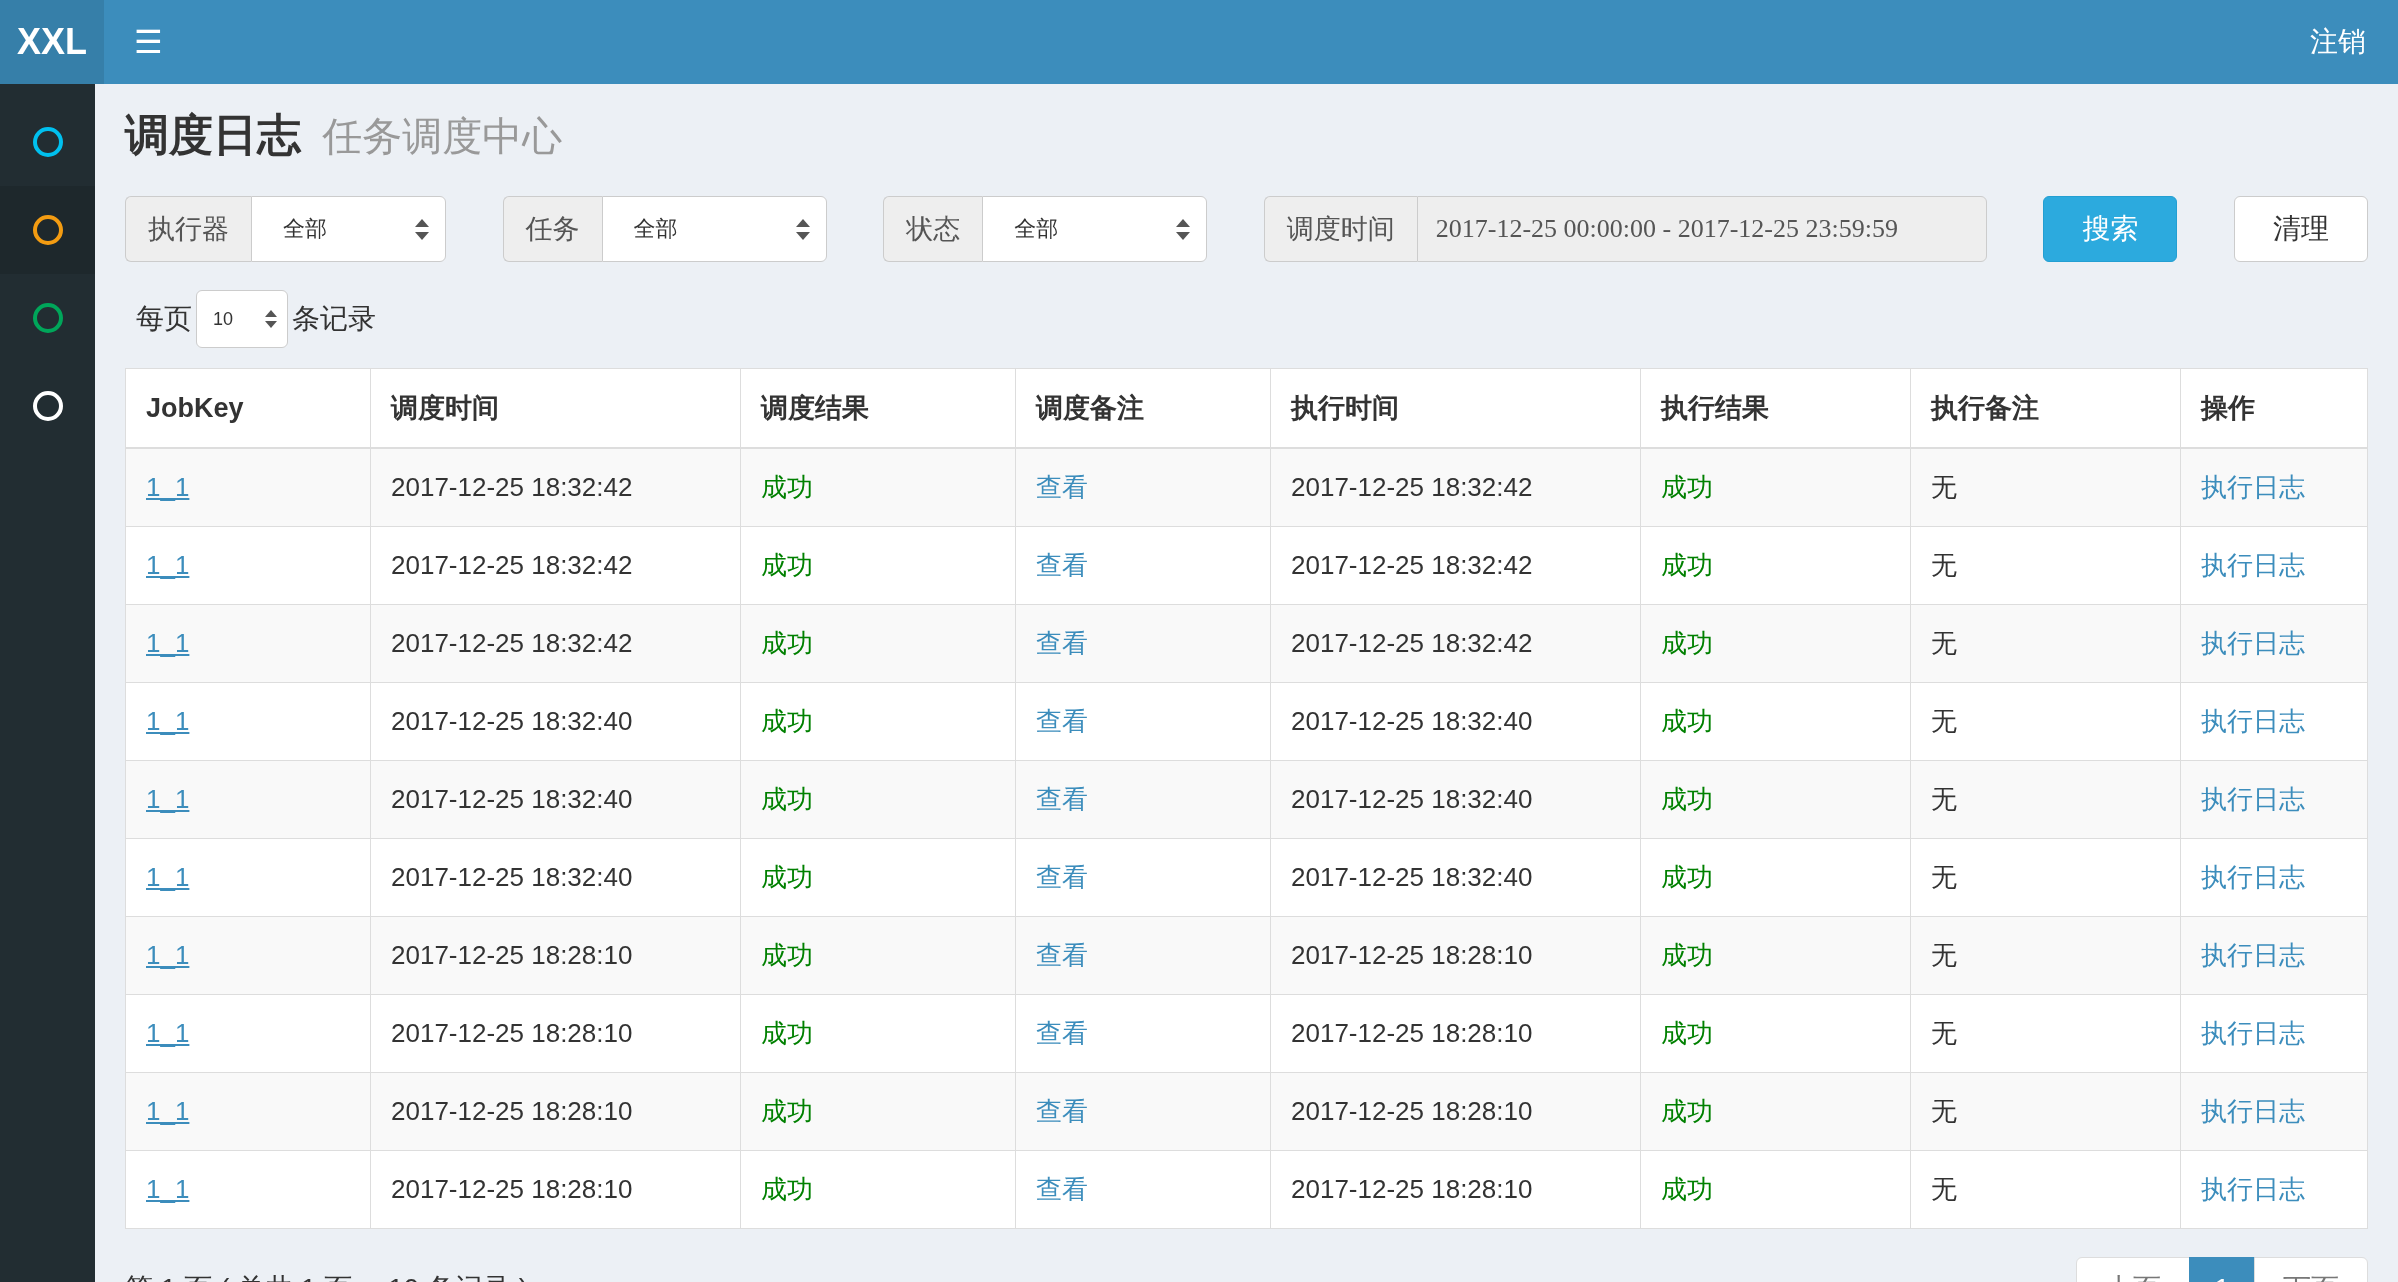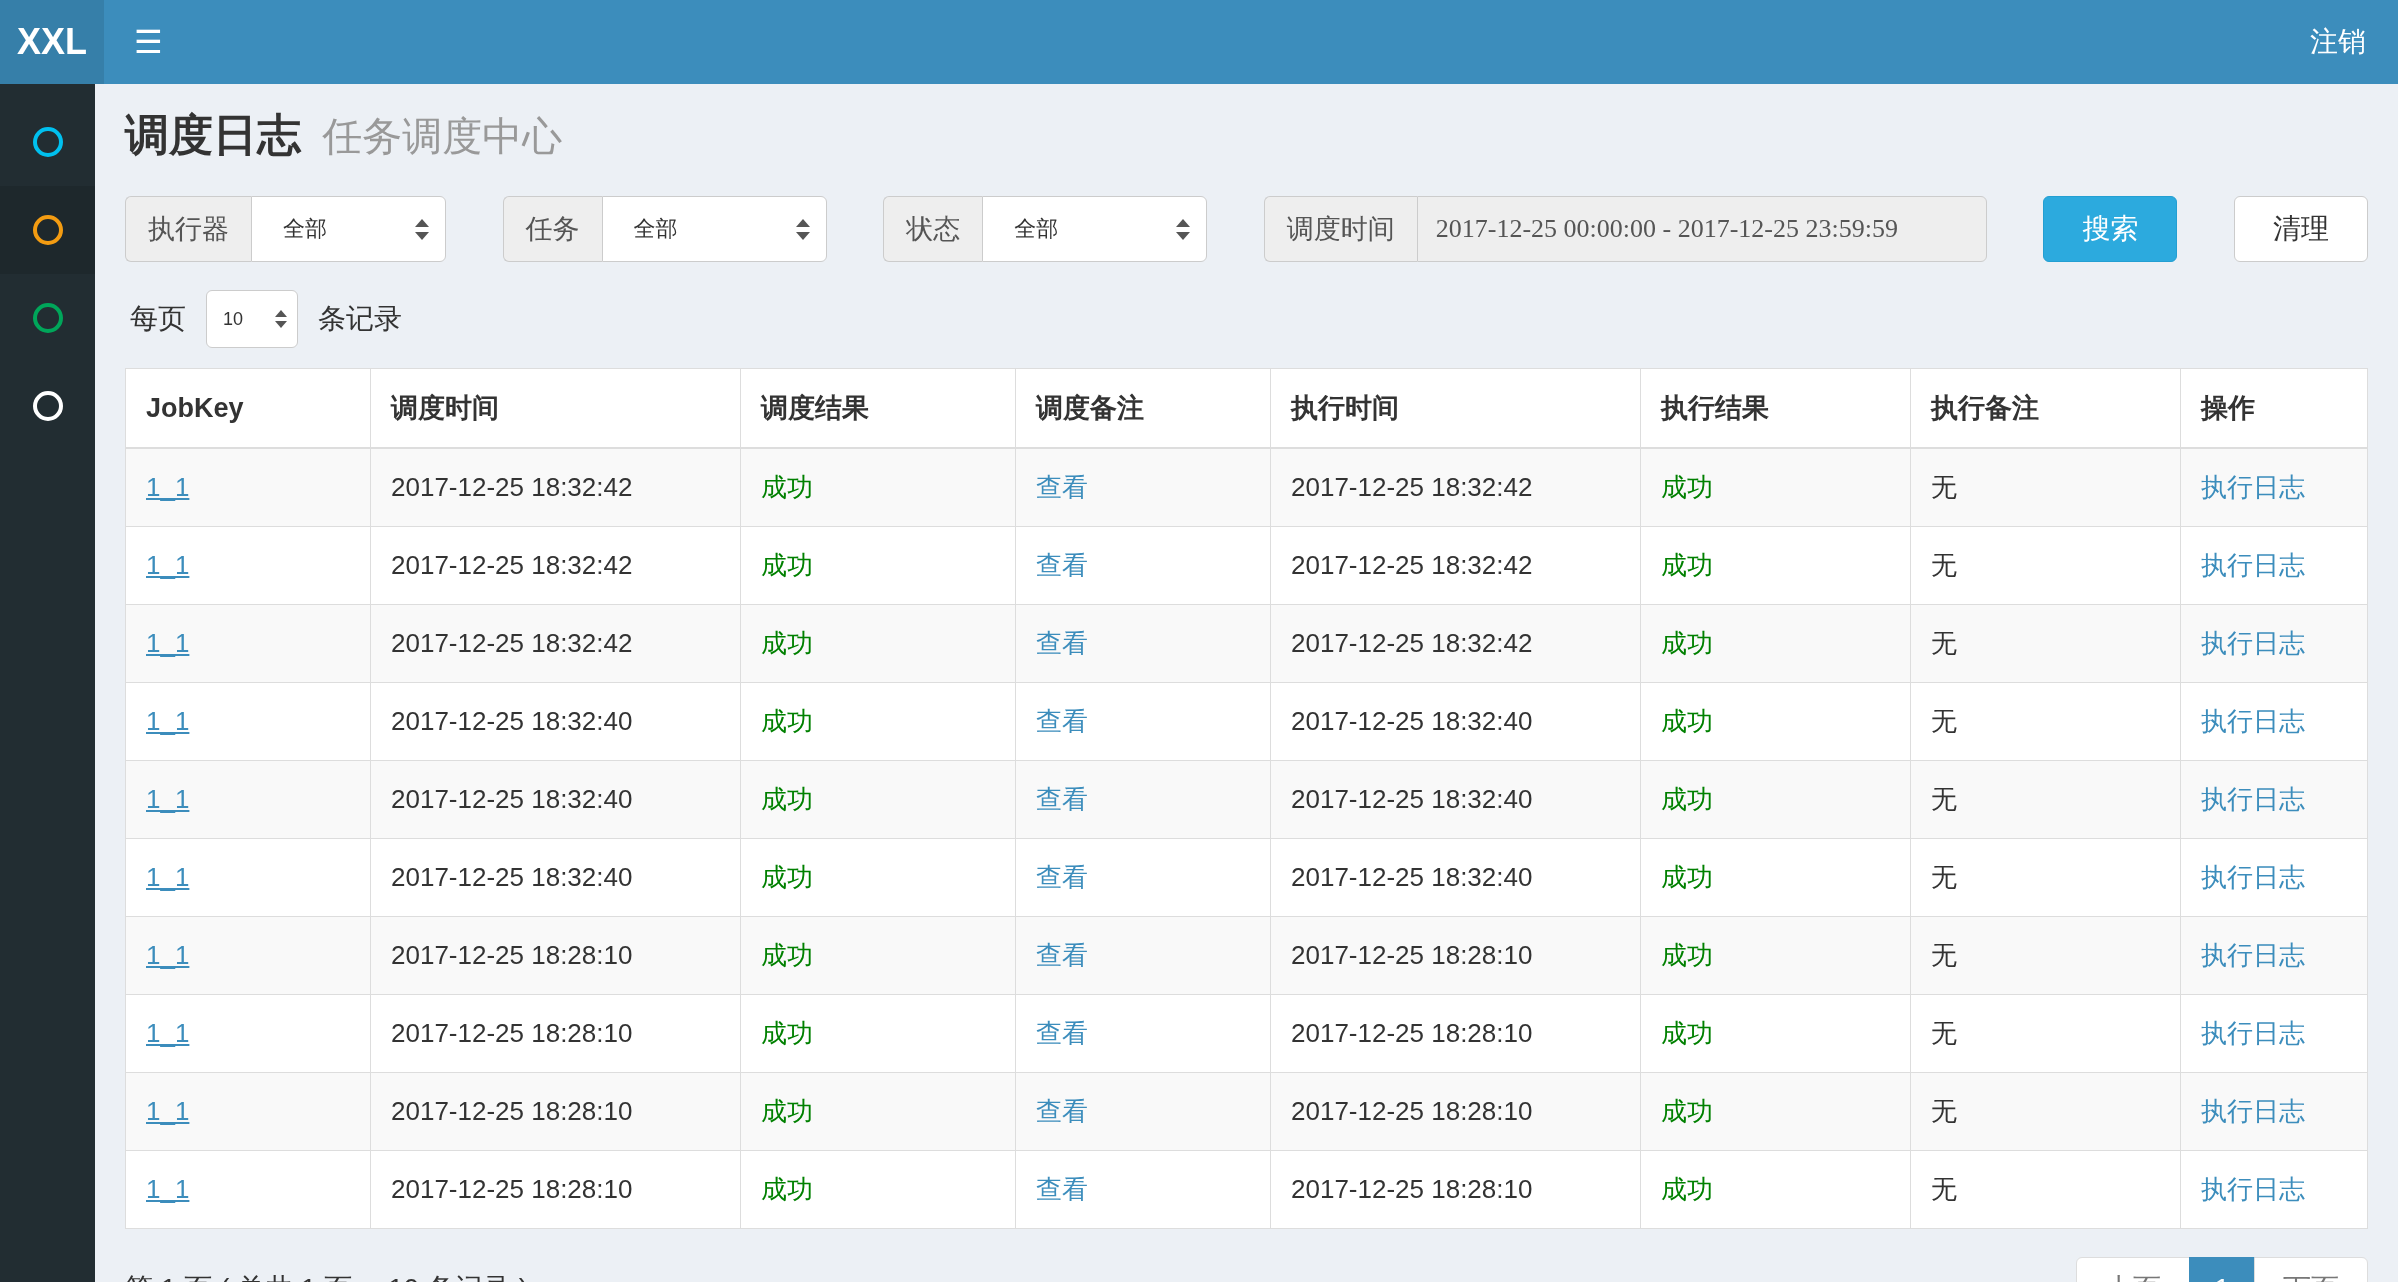--- a/index.html
+++ b/index.html
@@ -154,24 +154,24 @@
     color: #fff;
   }
   .btn-clear {
     background: #fff;
     border: 1px solid #ccc;
     color: #333;
   }
 
   
   .length-row {
-    margin: 28px 0 20px 5px;
-    display: flex;
-    align-items: center;
-    gap: 20px;
+    margin: 28px 0 20px 11px;
+    display: flex;
+    align-items: center;
+    gap: 4px;
     font-size: 28px;
     color: #333;
   }
   .select.small {
     height: 58px;
     border-radius: 6px;
     width: 92px;
     padding: 0 10px 0 16px;
     font-size: 18px;
   }

